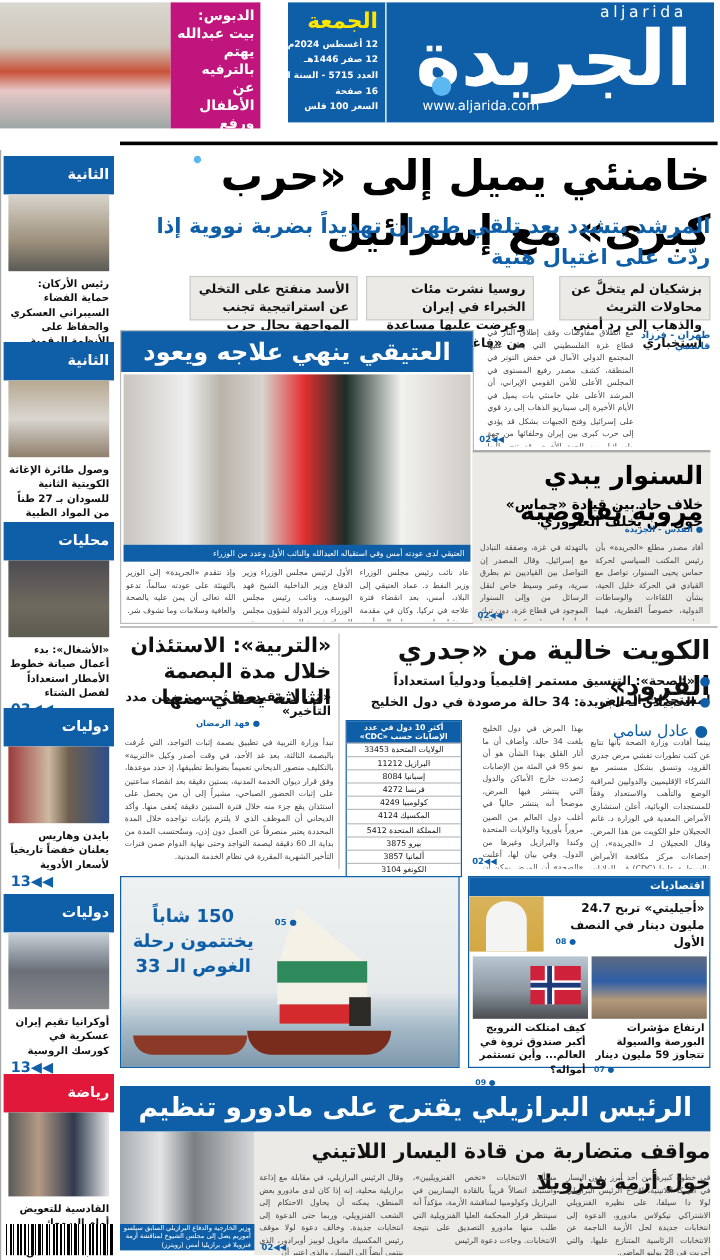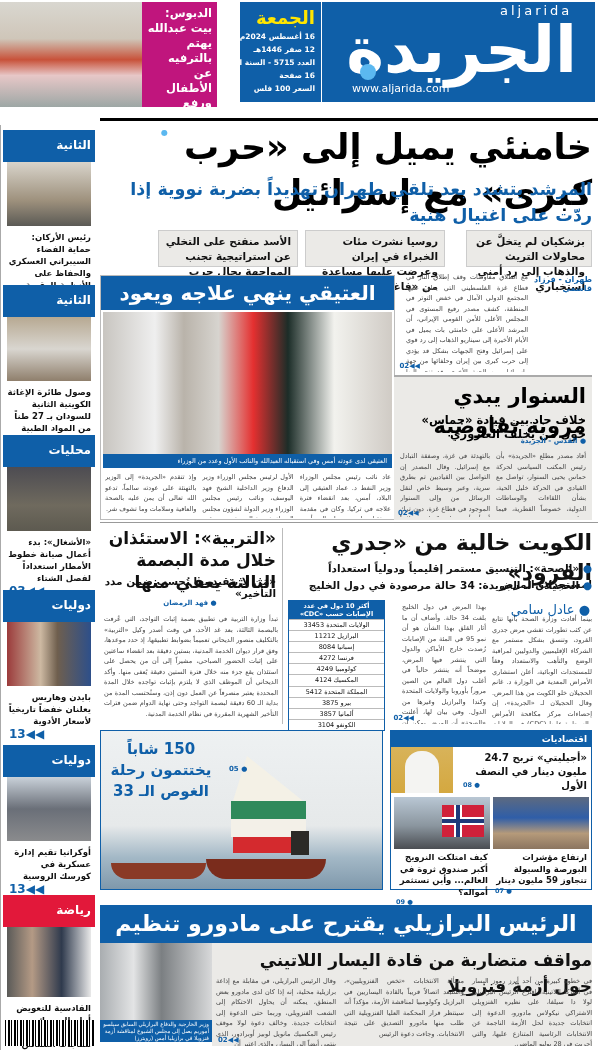--- a/index.html
+++ b/index.html
@@ -66,21 +66,21 @@
   #pox-table { left: 288px; top: 600px; width: 97px; border: 1px solid #0f5fa8; font-size: 6.5px; }
   #pox-table-head { background: #0f5fa8; color: #fff; text-align: center; font-weight: bold; padding: 1px 0; }
   .pox-row { text-align: center; border-top: 1px solid #bbb; line-height: 10.1px; }
   
   #edu-head { left: 100px; top: 527px; width: 180px; text-align: right; font-weight: bold; font-size: 17px; line-height: 22px; padding-right: 4px; }
   #edu-sub { left: 100px; top: 575px; width: 180px; text-align: right; font-weight: bold; font-size: 10.5px; padding-right: 4px; }
   #edu-byline { left: 100px; top: 599px; width: 180px; text-align: center; font-size: 7px; color: #0f5fa8; font-weight: bold; }
   #edu-body { left: 104px; top: 614px; width: 174px; height: 110px; overflow: hidden; }
   
   #dive-box { left: 100px; top: 730px; width: 283px; height: 160px; border: 1px solid #0f5fa8; background: linear-gradient(180deg,#eef1f2 0%,#e6e9ea 60%,#a3b8c6 80%,#7f98ab 100%); overflow: hidden; }
-  #dive-title { left: 0; top: 8px; width: 120px; text-align: center; font-weight: bold; font-size: 15px; line-height: 21px; color: #0f5fa8; }
+  #dive-title { left: 0; top: 22px; width: 120px; text-align: center; font-weight: bold; font-size: 15px; line-height: 21px; color: #0f5fa8; }
   #dive-page { left: 128px; top: 34px; font-size: 7px; color: #0f5fa8; font-weight: bold; direction: ltr; }
   #hull { left: 105px; top: 128px; width: 120px; height: 20px; background: #7a2c1c; border-radius: 0 0 40px 40px; }
   #hull2 { left: 10px; top: 132px; width: 95px; height: 16px; background: #8a3a26; border-radius: 0 0 30px 30px; }
   
   #econ-box { right: 8px; top: 730px; width: 202px; height: 160px; border: 1px solid #0f5fa8; }
   #econ-tag { right: 0; top: 0; width: 200px; height: 16px; background: #0f5fa8; color: #fff; font-weight: bold; font-size: 9px; padding-right: 4px; line-height: 16px; }
   #econ-top { right: 0; top: 16px; width: 200px; height: 46px; background: #fff; }
   #econ-top-photo { left: 0; top: 0; width: 62px; height: 46px; background: linear-gradient(180deg,#d8b35a 0%,#d4a840 100%); }
   #econ-top-text { right: 4px; top: 4px; width: 132px; font-size: 10px; font-weight: bold; line-height: 14px; }
   #econ-top-page { left: 72px; top: 34px; font-size: 6.5px; color: #0f5fa8; font-weight: bold; direction: ltr; }
@@ -106,21 +106,21 @@
 
 <div id="masthead" class="abs">
   <div id="logo-box" class="abs">
     <div id="logo-text" class="abs">الجريدة</div>
     <div id="logo-dot" class="abs"></div>
     <div id="logo-latin" class="abs">aljarida</div>
     <div id="logo-url" class="abs">www.aljarida.com</div>
   </div>
   <div id="info-box" class="abs">
     <div id="info-day">الجمعة</div>
-    <div class="info-line">16 أغسطس 2024م</div>
+    <div class="info-line">12 أغسطس 2024م</div>
     <div class="info-line">12 صفر 1446هـ</div>
     <div class="info-line">العدد 5715 - السنة الثامنة عشرة</div>
     <div class="info-line">16 صفحة</div>
     <div class="info-line">السعر 100 فلس</div>
   </div>
   <div id="promo-box" class="abs">
     <div id="promo-title">الدبوس: بيت عبدالله يهتم بالترفيه عن الأطفال ورفع معنوياتهم</div>
     <div id="promo-page" style="direction:ltr;text-align:left;">
       <span>11</span> <span style="color:#5bb8f0;">●</span>
     </div>
@@ -148,21 +148,21 @@
   </div>
   <div class="side-block" style="top:465px;">
     <div class="side-tag">دوليات</div>
     <div class="side-photo" style="background:linear-gradient(90deg,#9b3b3b,#cdb9a2 40%,#6f5f4e 60%,#2d4f8a);"></div>
     <div class="side-text">بايدن وهاريس يعلنان خفضاً تاريخياً لأسعار الأدوية</div>
     <div class="side-page">◀◀<span>13</span></div>
   </div>
   <div class="side-block" style="top:620px;">
     <div class="side-tag">دوليات</div>
     <div class="side-photo" style="background:linear-gradient(180deg,#c9d1d9,#6a6f78 50%,#8a8b8d);"></div>
-    <div class="side-text">أوكرانيا تقيم إدارة عسكرية في كورسك الروسية</div>
+    <div class="side-text">أوكرانيا تقيم إيران عسكرية في كورسك الروسية</div>
     <div class="side-page">◀◀<span>13</span></div>
   </div>
   <div class="side-block" style="top:770px;">
     <div class="side-tag red">رياضة</div>
     <div class="side-photo" style="height:70px;background:linear-gradient(90deg,#5a5a58,#b49a85 30%,#2f3a4d 65%,#e9e9e9);"></div>
     <div class="side-text">القادسية للتعويض أمام اليرموك... والعربي يخشى مفاجآت التضامن</div>
 
   </div>
   <div class="abs barcode" style="top:895px;"></div>
 </div>

